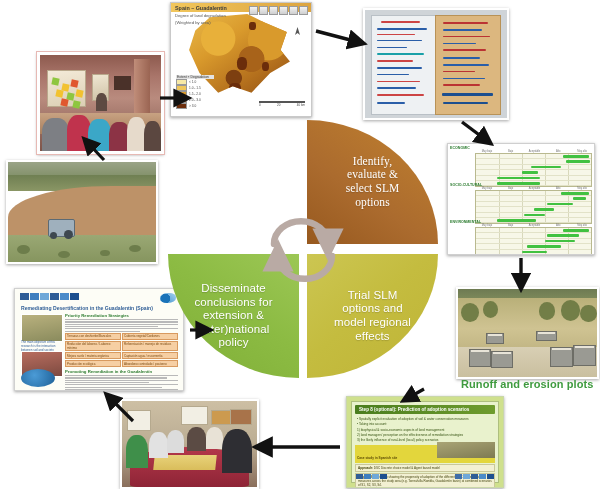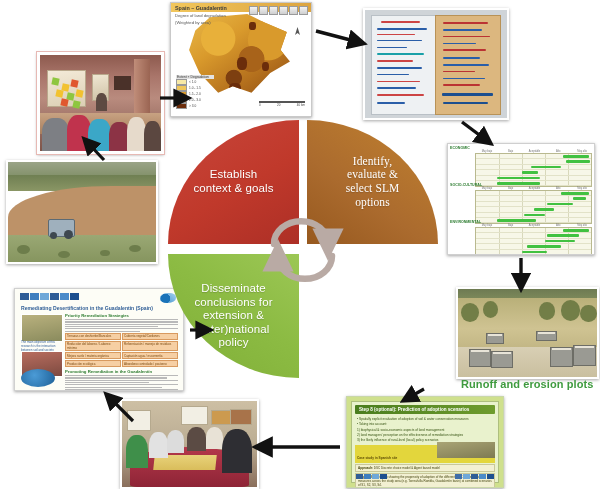--- a/index.html
+++ b/index.html
@@ -571,28 +571,28 @@
         <i></i>
           <i style="background:#6fa8d8"></i>
           <i style="background:#2f5d96"></i>
         <i style="background:#4b8bc9"></i>
           <i style="background:#1d4f8f"></i>
       </div>
     </div>
   </div>
 
   <div id="wheel">
-    <div class="quad q-tl">
-      <span>Establish<br>context &amp; goals</span>
-    </div>
     <div class="quad q-tr">
       <span>Identify,<br>evaluate &amp;<br>select SLM<br>options</span>
     </div>
     <div class="quad q-bl">
       <span>Disseminate<br>conclusions for<br>extension &amp;<br>(inter)national<br>policy</span>
+    </div>
+    <div class="quad q-br">
+      <span>Trial SLM<br>options and<br>model regional<br>effects</span>
     </div>
 
     <svg id="cycle-arrows" viewBox="0 0 82 72">
       <defs>
         <marker id="grmk" markerWidth="5" markerHeight="5" refX="2.4" refY="2.4" orient="auto">
           <path d="M0,0 L5,2.4 L0,4.8 z" fill="#b9aaa4"></path>
         </marker>
       </defs>
       <path d="M12,30 A26,22 0 0 1 66,30" stroke="#b9aaa4" stroke-width="6.5" fill="none" stroke-linecap="round" marker-end="url(#grmk)"></path>
       <path d="M70,42 A26,22 0 0 1 16,42" stroke="#b9aaa4" stroke-width="6.5" fill="none" stroke-linecap="round" marker-end="url(#grmk)"></path>

